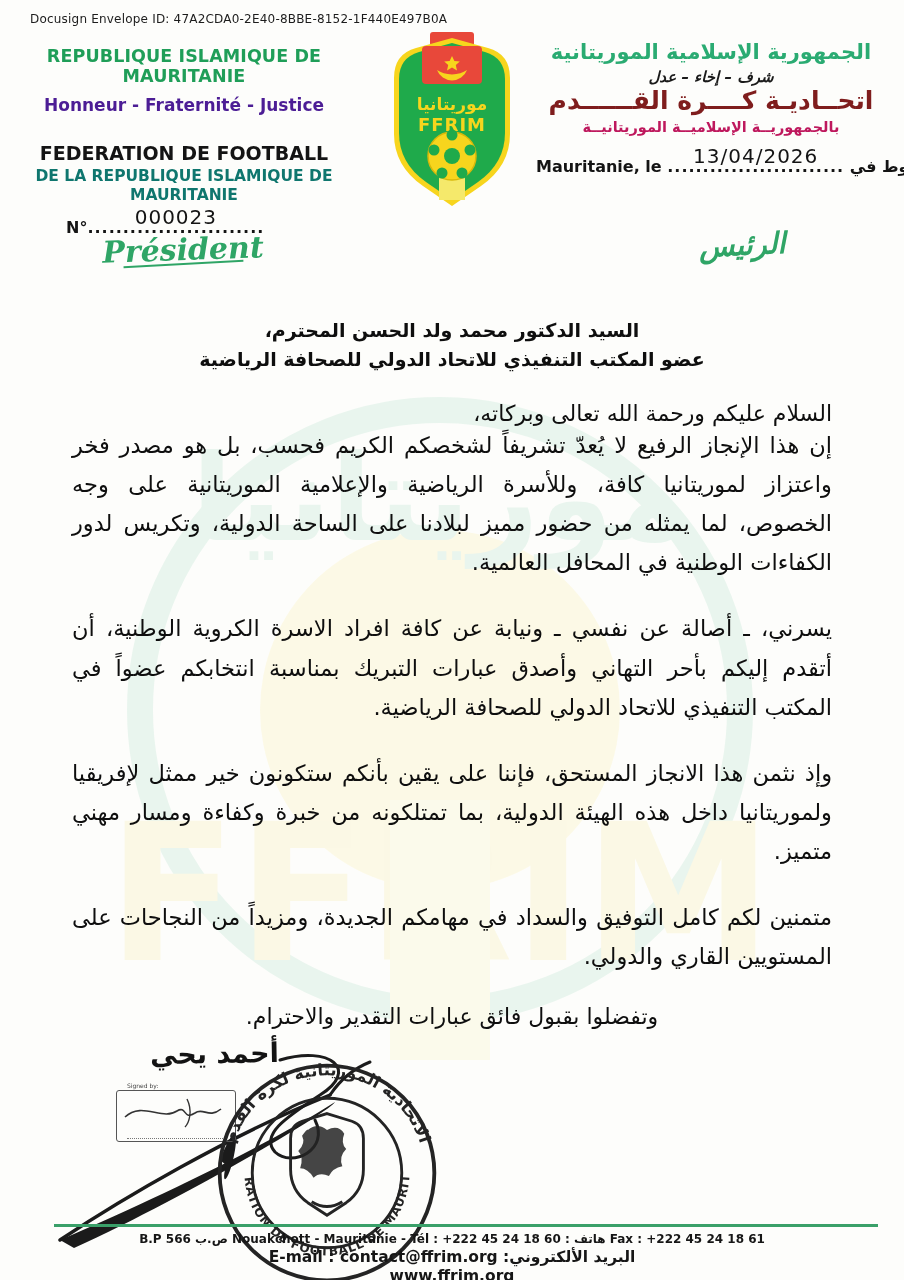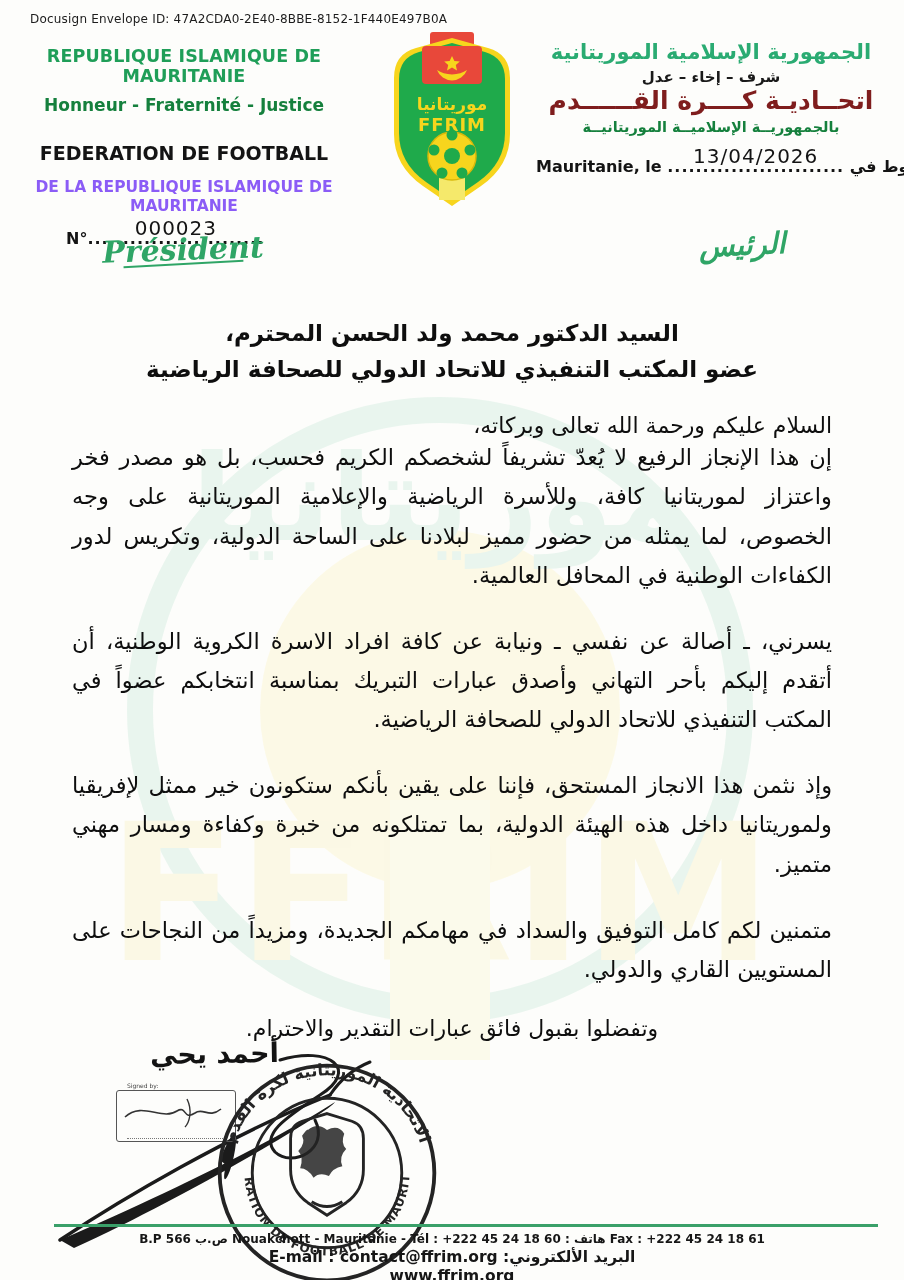--- a/index.html
+++ b/index.html
@@ -8,49 +8,49 @@
 
   
   .watermark{position:absolute;left:100px;top:240px;width:680px;height:1000px;opacity:.09;pointer-events:none;}
 
   
   .docusign-line{position:absolute;top:12px;left:30px;font-size:12px;color:#1c1c1c;letter-spacing:.2px;}
 
   
   .hdr-left{position:absolute;top:46px;left:14px;width:340px;text-align:center;}
   .hdr-left .republic{color:#1f9e58;font-weight:bold;font-size:17.5px;letter-spacing:.1px;}
-  .hdr-left .motto{margin-top:9px;color:#15803d;font-weight:bold;font-size:17px;}
+  .hdr-left .motto{margin-top:9px;color:#4c1d95;font-weight:bold;font-size:17px;}
   .hdr-left .fed1{margin-top:27px;font-weight:bold;font-size:19px;color:#141414;}
-  .hdr-left .fed2{margin-top:14px;font-weight:bold;font-size:15.5px;color:#8b5cf6;line-height:1.25;}
+  .hdr-left .fed2{margin-top:3px;font-weight:bold;font-size:15.5px;color:#0f766e;line-height:1.25;}
   .no-line{margin-top:12px;text-align:left;padding-left:52px;font-weight:bold;font-size:16px;color:#141414;}
   .dotted{position:relative;display:inline-block;letter-spacing:1px;}
   .over-value{position:absolute;left:50%;transform:translateX(-50%);bottom:8px;font-weight:normal;font-size:20px;white-space:nowrap;}
 
   .hdr-right{position:absolute;top:40px;right:18px;width:350px;text-align:center;direction:rtl;}
   .hdr-right .republic-ar{color:#2aab72;font-weight:bold;font-size:21px;}
-  .hdr-right .motto-ar{margin-top:4px;color:#1a1a1a;font-weight:bold;font-size:15px;}
+  .hdr-right .motto-ar{margin-top:4px;color:#1a1a1a;font-weight:bold;font-size:15px;font-style:italic;}
   .hdr-right .fed-ar{color:#7f1d1d;font-weight:bold;font-size:25px;white-space:nowrap;}
-  .hdr-right .fed-sub-ar{margin-top:4px;color:#15803d;font-weight:bold;font-size:14.5px;}
+  .hdr-right .fed-sub-ar{margin-top:4px;color:#be185d;font-weight:bold;font-size:14.5px;}
   .date-line{margin-top:22px;direction:ltr;font-weight:bold;font-size:16px;color:#141414;white-space:nowrap;}
   .date-line .ar{font-weight:bold;}
 
   
   .logo{position:absolute;top:32px;left:382px;width:140px;height:178px;}
 
   
   .president-fr{position:absolute;top:232px;left:88px;width:190px;text-align:center;
     font-family:"DejaVu Serif","Liberation Serif",serif;font-style:italic;font-weight:bold;
     color:#2fa566;font-size:30px;transform:rotate(-2deg);}
   .president-fr::after{content:"";display:block;border-bottom:2px solid #2fa566;width:120px;margin:0 auto;transform:translateY(-4px) rotate(-1deg);}
   .president-ar{position:absolute;top:228px;right:82px;width:160px;text-align:center;
     color:#2fa566;font-size:29px;font-weight:bold;font-style:italic;transform:rotate(-3deg);}
 
   
   .letter{position:absolute;top:316px;left:72px;right:72px;direction:rtl;color:#0e0e0e;}
-  .addressee{font-weight:bold;font-size:23px;line-height:1.55;text-align:center;}
+  .addressee{font-weight:bold;font-size:19px;line-height:1.55;text-align:center;}
   .greeting{margin-top:26px;font-size:22px;text-align:right;}
   .letter p.body-par{margin:0 0 27px 0;font-size:22.5px;line-height:1.74;text-align:justify;text-justify:inter-word;}
   .letter .first-par{margin-top:27px;}
   .closing{margin-top:18px;font-size:22px;text-align:center;}
 
   
   .sig-name{position:absolute;top:1038px;left:150px;font-size:27px;font-weight:bold;color:#131313;direction:rtl;transform:rotate(-1deg);}
   .sig-strokes{position:absolute;top:1040px;left:30px;width:440px;height:230px;pointer-events:none;}
   .docusign-box{position:absolute;top:1090px;left:116px;width:118px;height:50px;border:1.5px solid #555;border-radius:3px;}
   .docusign-box .tag{position:absolute;top:-9px;left:8px;font-size:6px;color:#444;background:#fdfdfb;padding:0 2px;}

